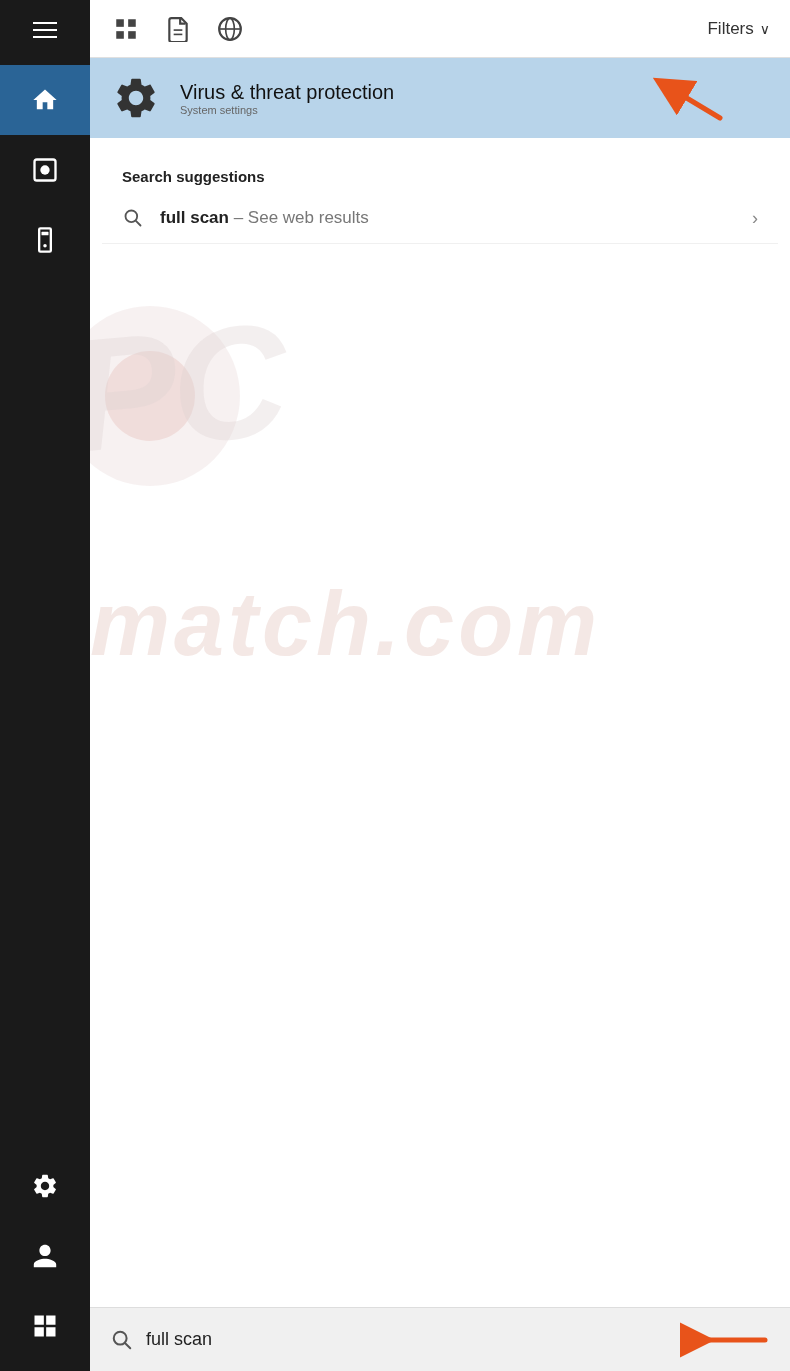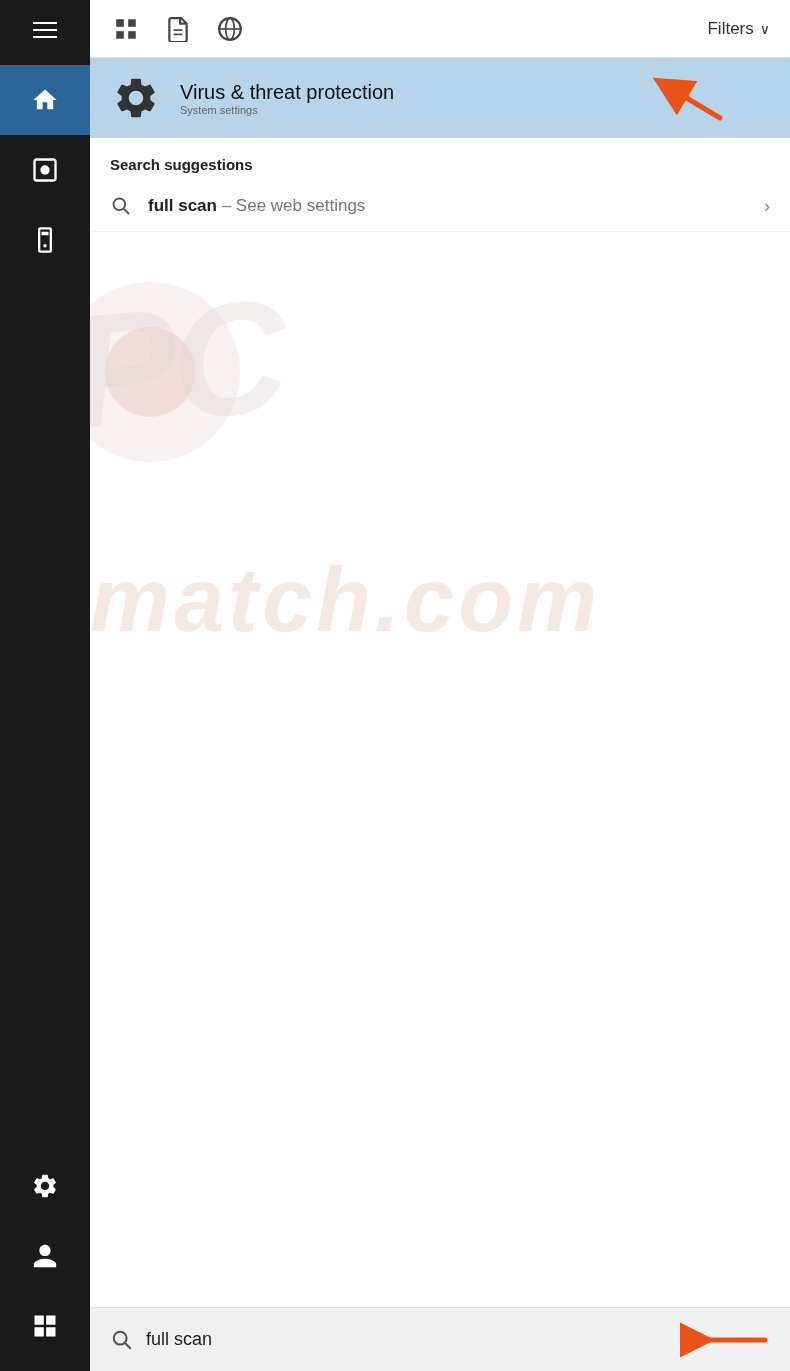--- a/index.html
+++ b/index.html
@@ -190,21 +190,21 @@
     }
 
     .best-match-subtitle {
       font-size: 11px;
       color: #666;
       margin-top: 0;
     }
 
     
     .suggestions-section {
-      padding: 0;
+      padding: 12px;
     }
 
     .suggestion-item {
       display: flex;
       align-items: center;
       padding: 14px 20px;
       cursor: pointer;
       gap: 16px;
       border-bottom: 1px solid #f0f0f0;
     }
@@ -449,21 +449,21 @@
       <div class="section-label">Search suggestions</div>
 
       <div class="suggestion-item">
         <div class="suggestion-search-icon">
           <svg viewBox="0 0 24 24" xmlns="http://www.w3.org/2000/svg">
             <circle cx="10" cy="10" r="7" fill="none" stroke="#555" stroke-width="2.2"></circle>
             <line x1="15.5" y1="15.5" x2="21" y2="21" stroke="#555" stroke-width="2.2" stroke-linecap="round"></line>
           </svg>
         </div>
         <div class="suggestion-text">
-          <span class="suggestion-query">full scan</span><span class="suggestion-extra"> – See web settings</span>
+          <span class="suggestion-query">full scan</span><span class="suggestion-extra"> – See web results</span>
         </div>
         <span class="suggestion-chevron">›</span>
       </div>
     </div>
 
     <div class="watermark-area">
       <div class="watermark-circle">
         <div class="watermark-circle-inner"></div>
       </div>
       <div class="watermark-text">PC</div>

